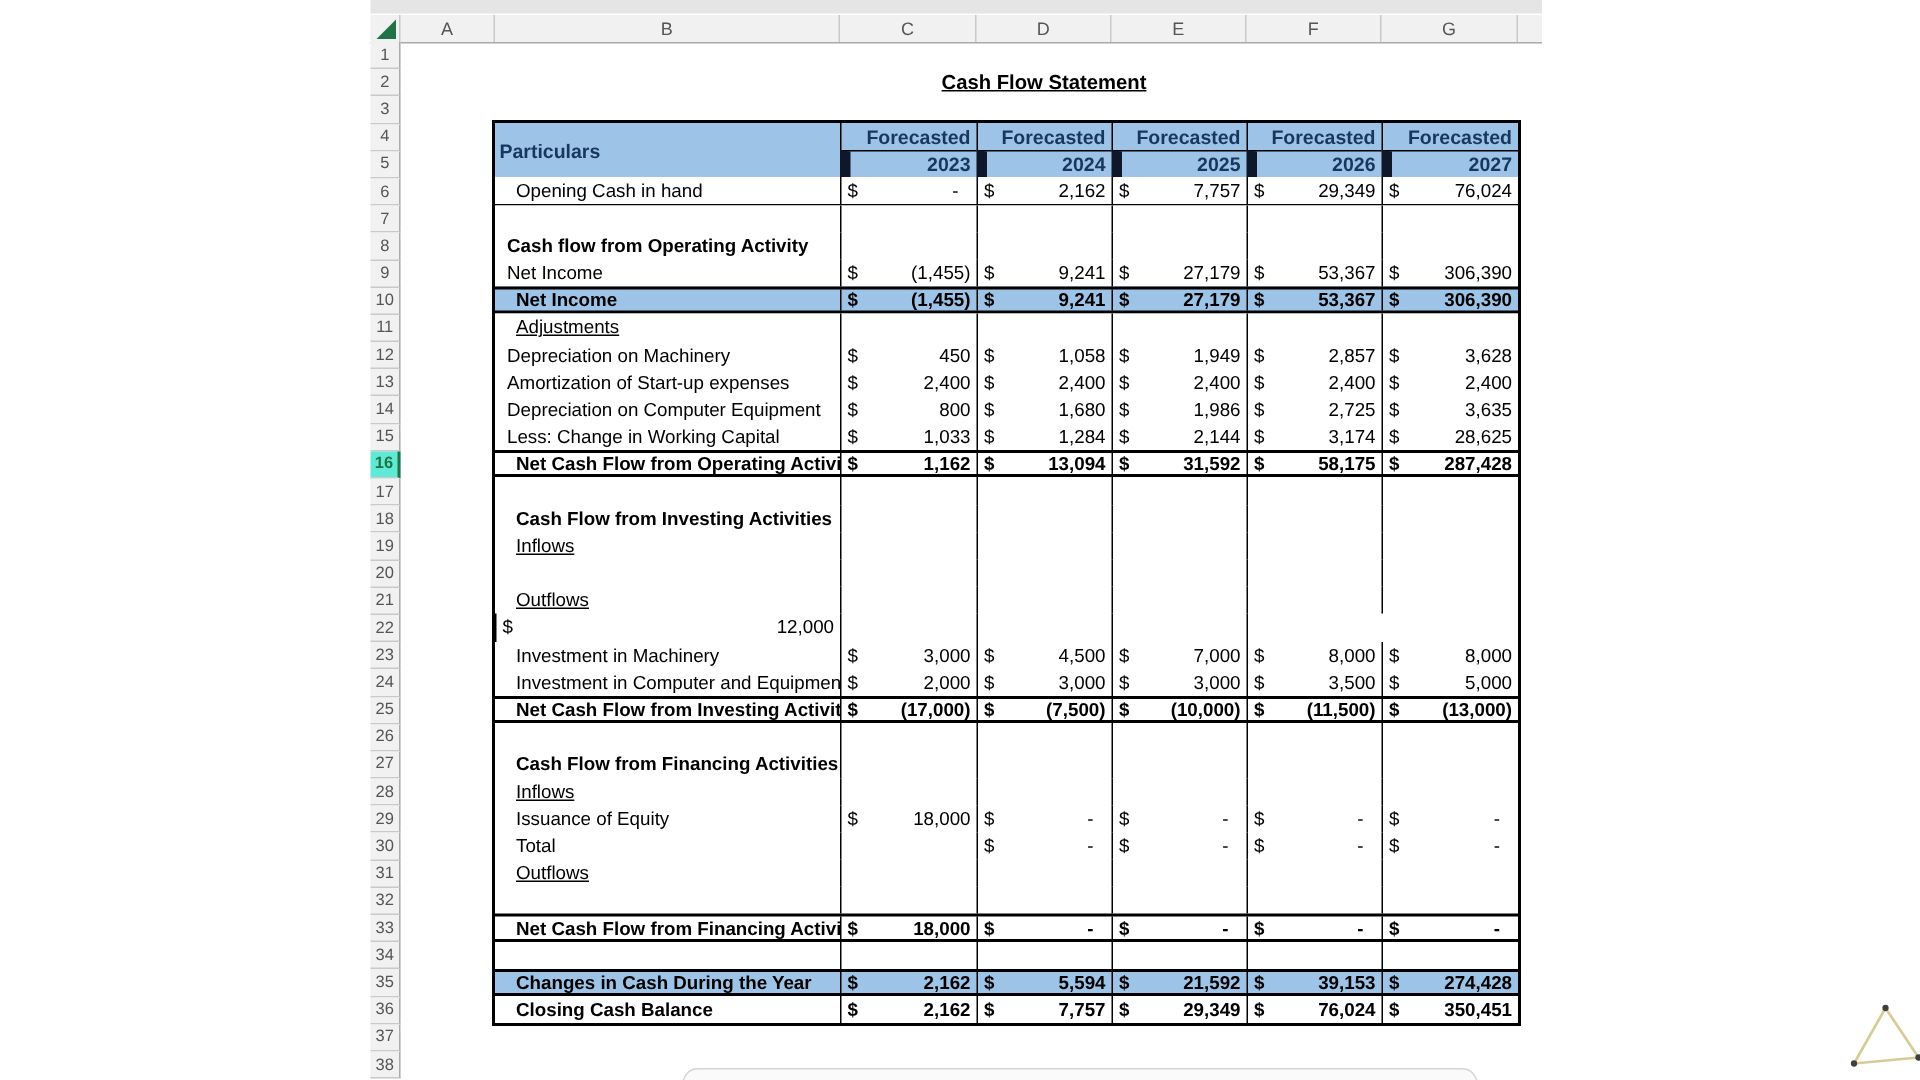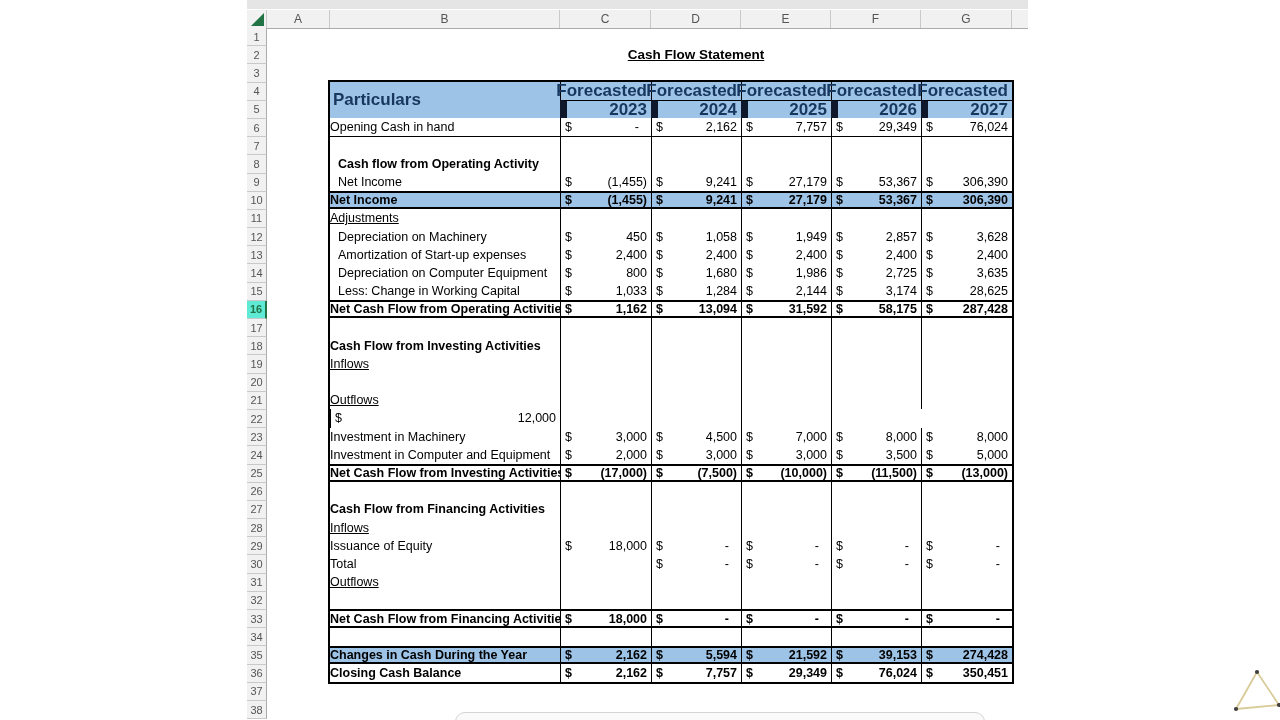--- a/index.html
+++ b/index.html
@@ -28,37 +28,37 @@
                   border-right:2px solid var(--green,#217346);}
 
   
   .sheet-title{position:absolute;left:540px;top:47px;width:312px;height:18px;
                text-align:center;font-weight:bold;text-decoration:underline;font-size:13.5px;}
 
   
   .cftable{position:absolute;left:328px;top:80px;border:2px solid #000;background:#fff;}
   .thead{display:grid;grid-template-columns:230px 91px 90px 90px 90px 91px;
          grid-template-rows:18.2px 18.2px;background:var(--hdrfill,#9DC3E6);
-         color:var(--hdrtext,#17375E);font-weight:bold;font-size:17px;}
+         color:var(--hdrtext,#17375E);font-weight:bold;font-size:13px;}
   .thead .pcell{grid-column:1;grid-row:1/3;display:flex;align-items:center;padding-left:3px;box-sizing:border-box;}
   .thead .fcell{box-sizing:border-box;border-left:1px solid #000;display:flex;
                 align-items:center;justify-content:flex-end;padding:0 4px;}
   .thead .ycell{box-sizing:border-box;border-left:7px solid #0f172a;border-top:1px solid #000;
                 display:flex;align-items:center;justify-content:flex-end;padding:0 4px;}
 
   .trow{display:grid;grid-template-columns:230px 91px 90px 90px 90px 91px;
         height:18.2px;box-sizing:border-box;font-size:12.5px;background:#fff;}
   .trow.fill{background:var(--hdrfill,#9DC3E6);}
   .trow.bt-med{border-top:2px solid #000;}
   .trow.bb-med{border-bottom:2px solid #000;}
   .trow.bb-thin{border-bottom:1px solid #000;}
   .trow.boldvals{font-weight:bold;}
   .cell{box-sizing:border-box;border-left:1px solid #000;display:flex;align-items:center;
         justify-content:space-between;padding:0 4px;overflow:hidden;white-space:nowrap;}
-  .cell.labelcell{border-left:none;justify-content:flex-start;padding-left:0;}
+  .cell.labelcell{border-left:none;justify-content:flex-start;padding-left:14px;}
   .cell.labelcell.indent{padding-left:8px;}
   .cell.labelcell.bold{font-weight:bold;}
   .cell.labelcell.und{text-decoration:underline;}
   .val.dash{padding-right:8px;}
 
   
   .bottom-shape{position:absolute;left:455px;top:712px;width:530px;height:14px;
                 background:#FAFAFA;border:1px solid #D4D4D4;border-radius:10px 10px 0 0;box-sizing:border-box;}
 
   

